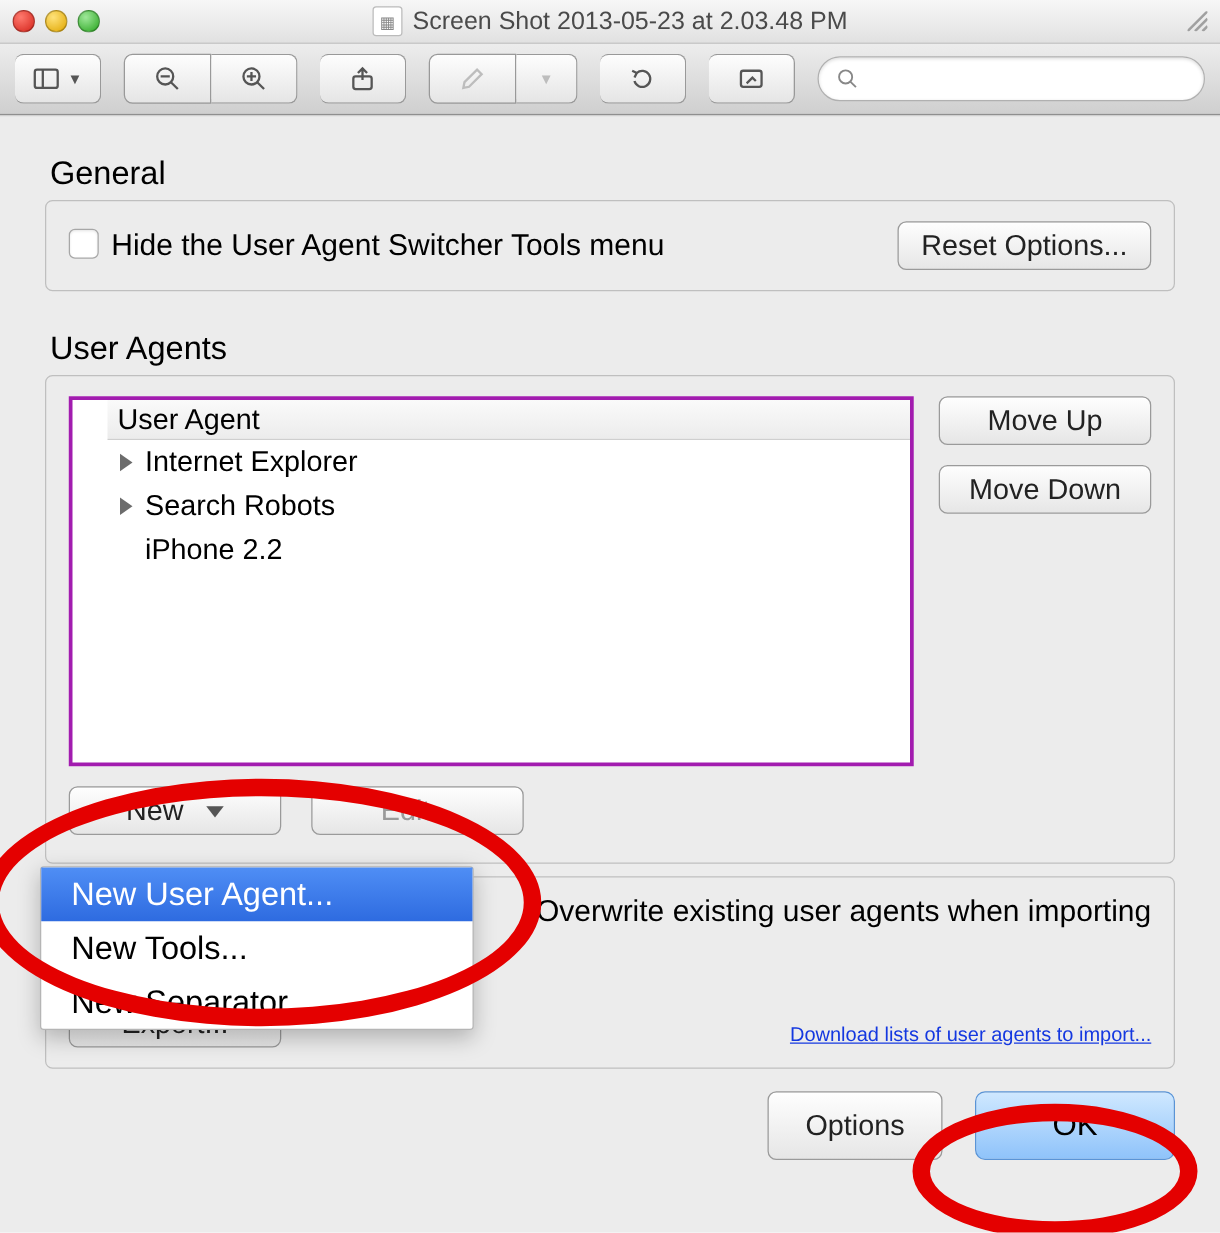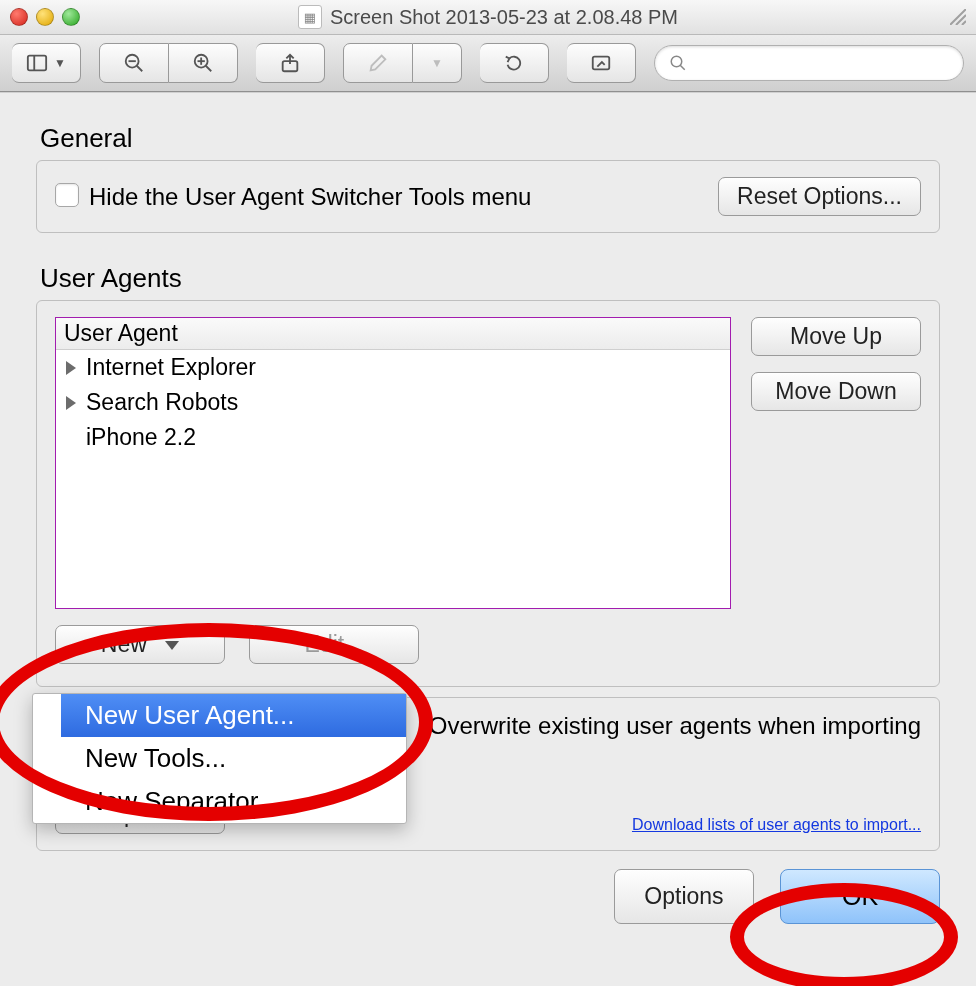--- a/index.html
+++ b/index.html
@@ -171,24 +171,25 @@
 
   
   .ua-layout {
     display: flex;
     gap: 20px;
     align-items: flex-start;
   }
   .ua-list {
     flex: 1;
     background: #fff;
-    border: 1px solid #a21caf;
+    border: 3px solid #a21caf;
     height: 290px;
     overflow: auto;
     font-size: 23px;
+    padding-left: 28px;
   }
   .ua-header {
     background: linear-gradient(#fafafa, #ececec);
     border-bottom: 1px solid #cfcfcf;
     padding: 2px 8px;
     font-size: 23px;
   }
   .ua-row {
     display: flex;
     align-items: center;
@@ -228,21 +229,20 @@
   
   .menu {
     position: absolute;
     width: 345px;
     background: #fff;
     border: 1px solid #b5b5b5;
     border-radius: 3px;
     box-shadow: 0 6px 18px rgba(0,0,0,.25);
     font-size: 26px;
     z-index: 30;
-    padding-left: 28px;
   }
   .menu-item {
     padding: 6px 24px;
   }
   .menu-item.selected {
     background: linear-gradient(#4f8ef5, #2e6be0);
     color: #fff;
   }
 
   
@@ -289,21 +289,21 @@
 <body>
 
 <div class="titlebar">
   <div class="traffic-lights">
     <div class="tl red"></div>
     <div class="tl yellow"></div>
     <div class="tl green"></div>
   </div>
   <div class="title-center">
     <span class="title-icon">▦</span>
-    <span>Screen Shot 2013-05-23 at 2.08.48 PM</span>
+    <span>Screen Shot 2013-05-23 at 2.03.48 PM</span>
   </div>
   <svg class="resize-icon" viewBox="0 0 16 16">
       <path d="M0 16 L16 0 M6 16 L16 6 M12 16 L16 12" stroke="currentColor" stroke-width="2" fill="none"></path>
     </svg>
 </div>
 
 <div class="toolbar">
   <div class="tgroup">
     <div class="tbtn solo">
       <svg viewBox="0 0 24 24" fill="none" stroke="currentColor" stroke-width="2">

